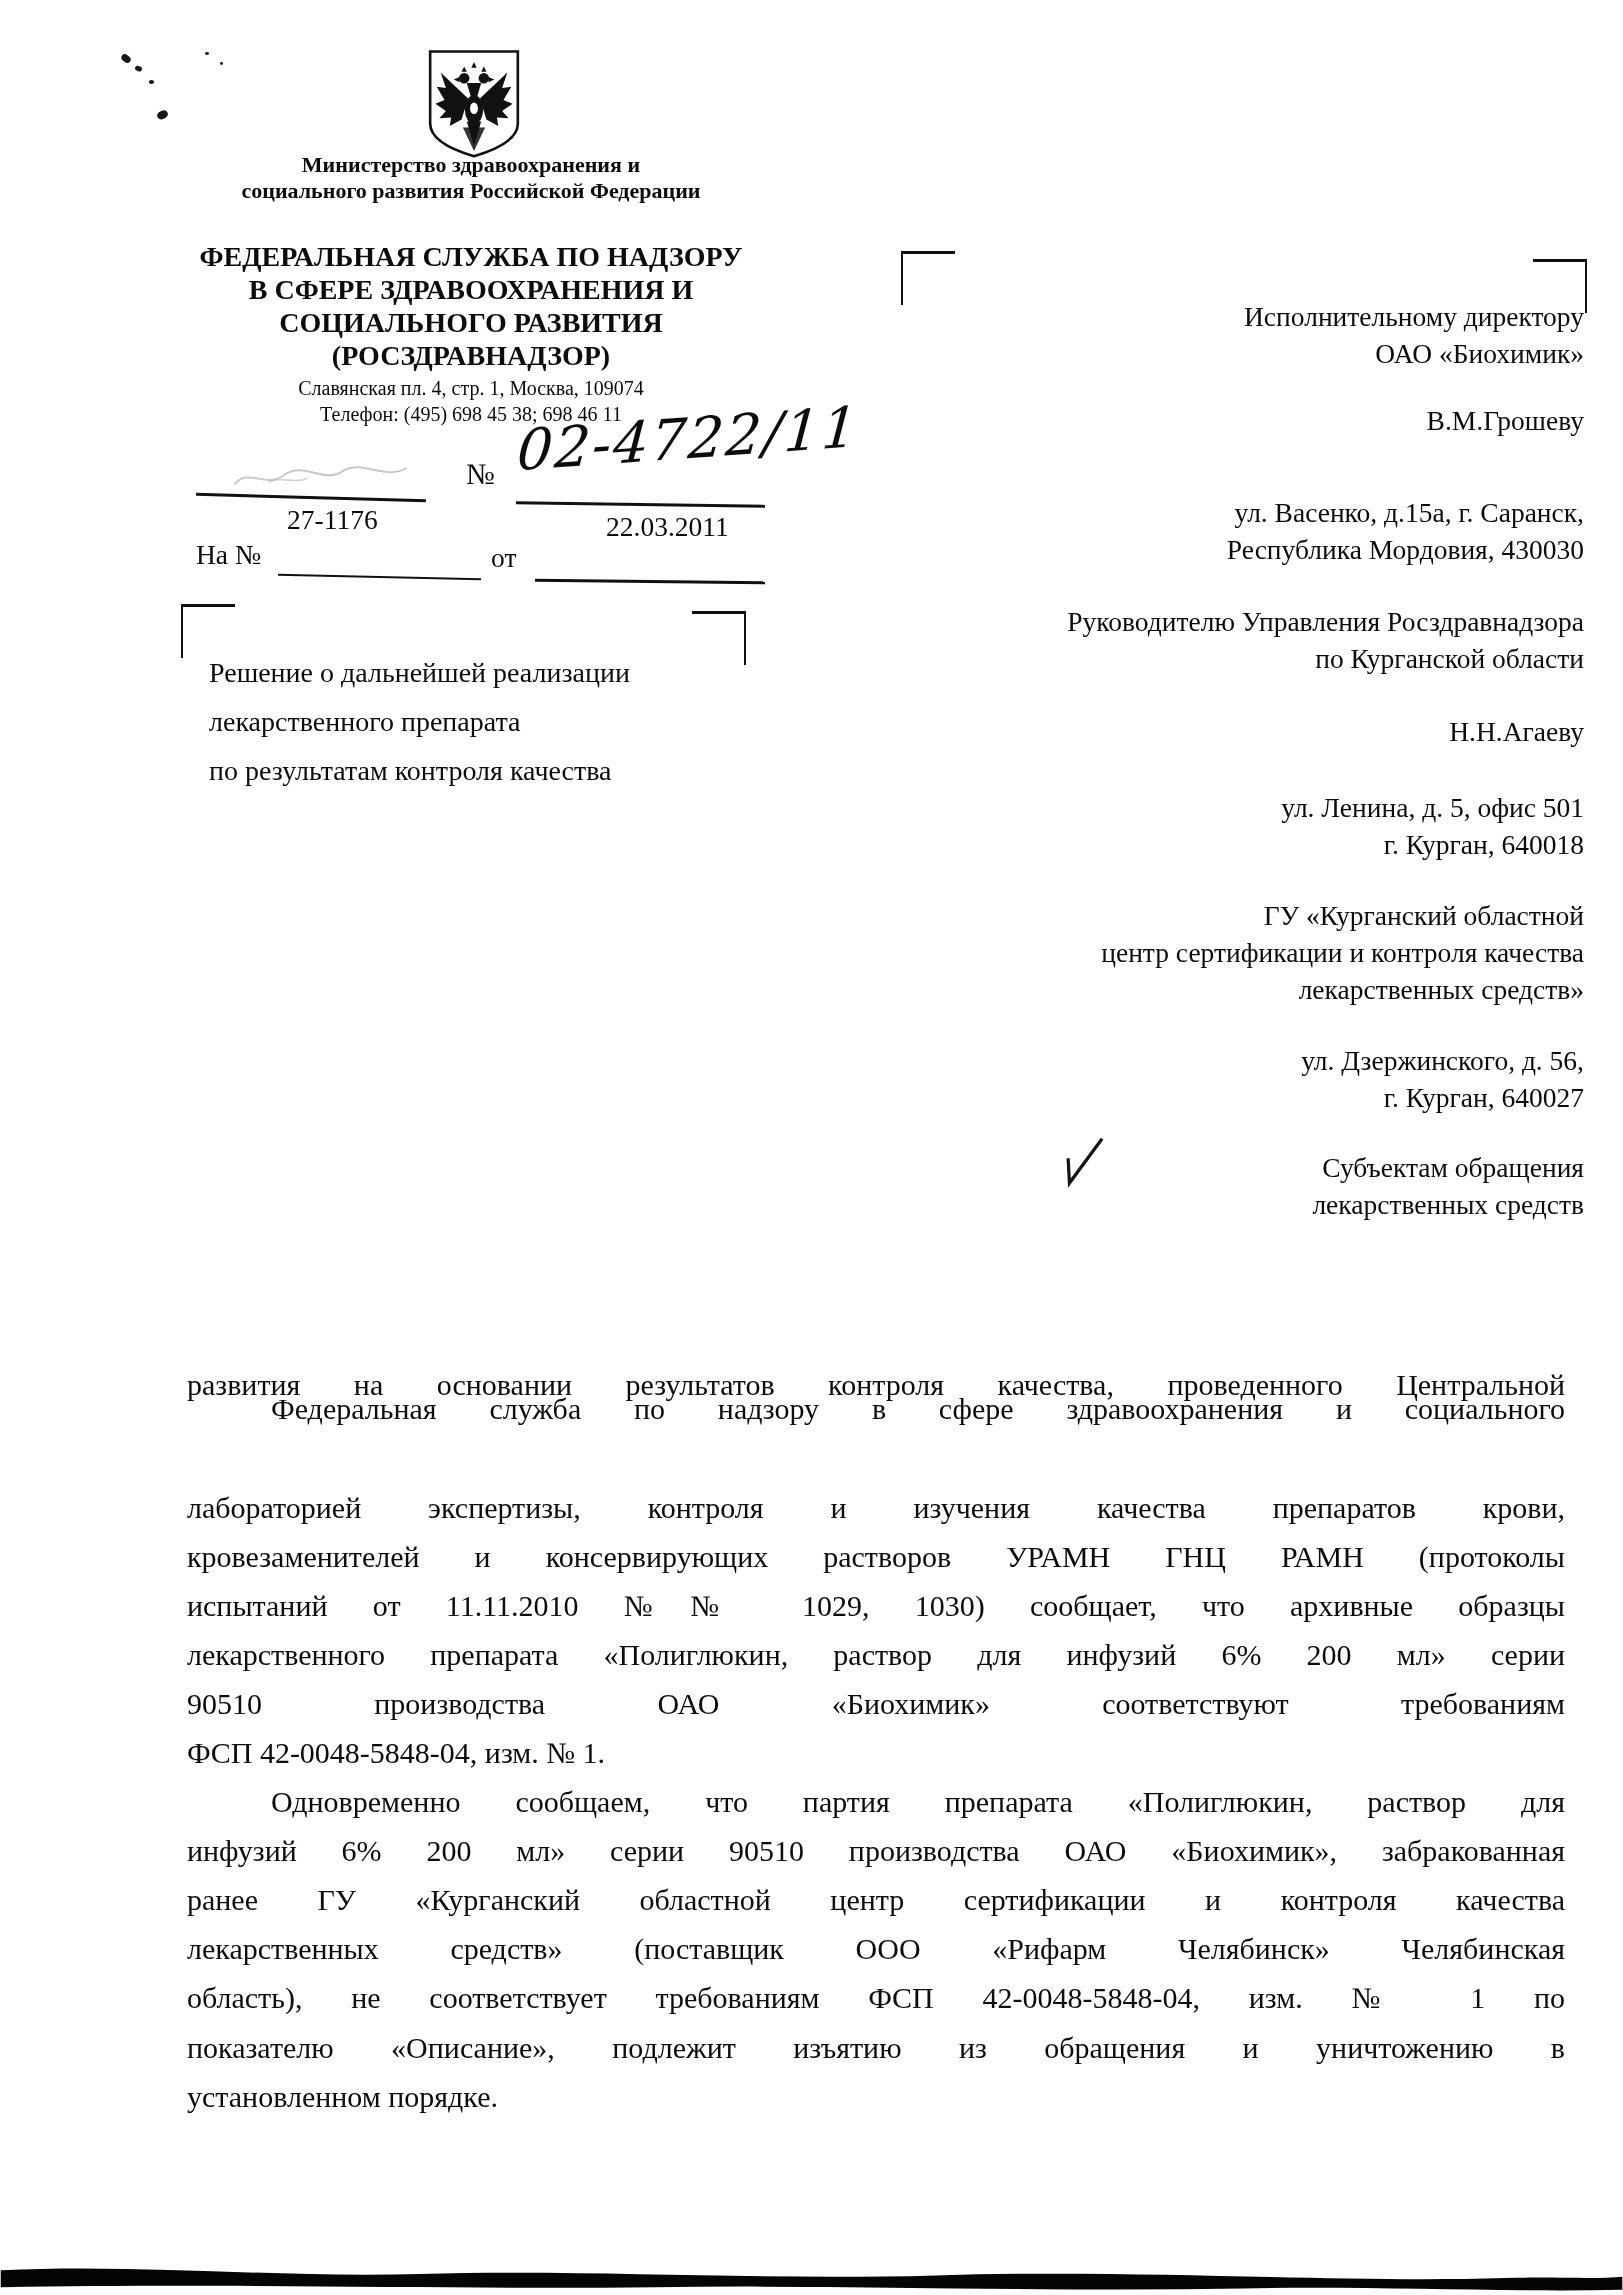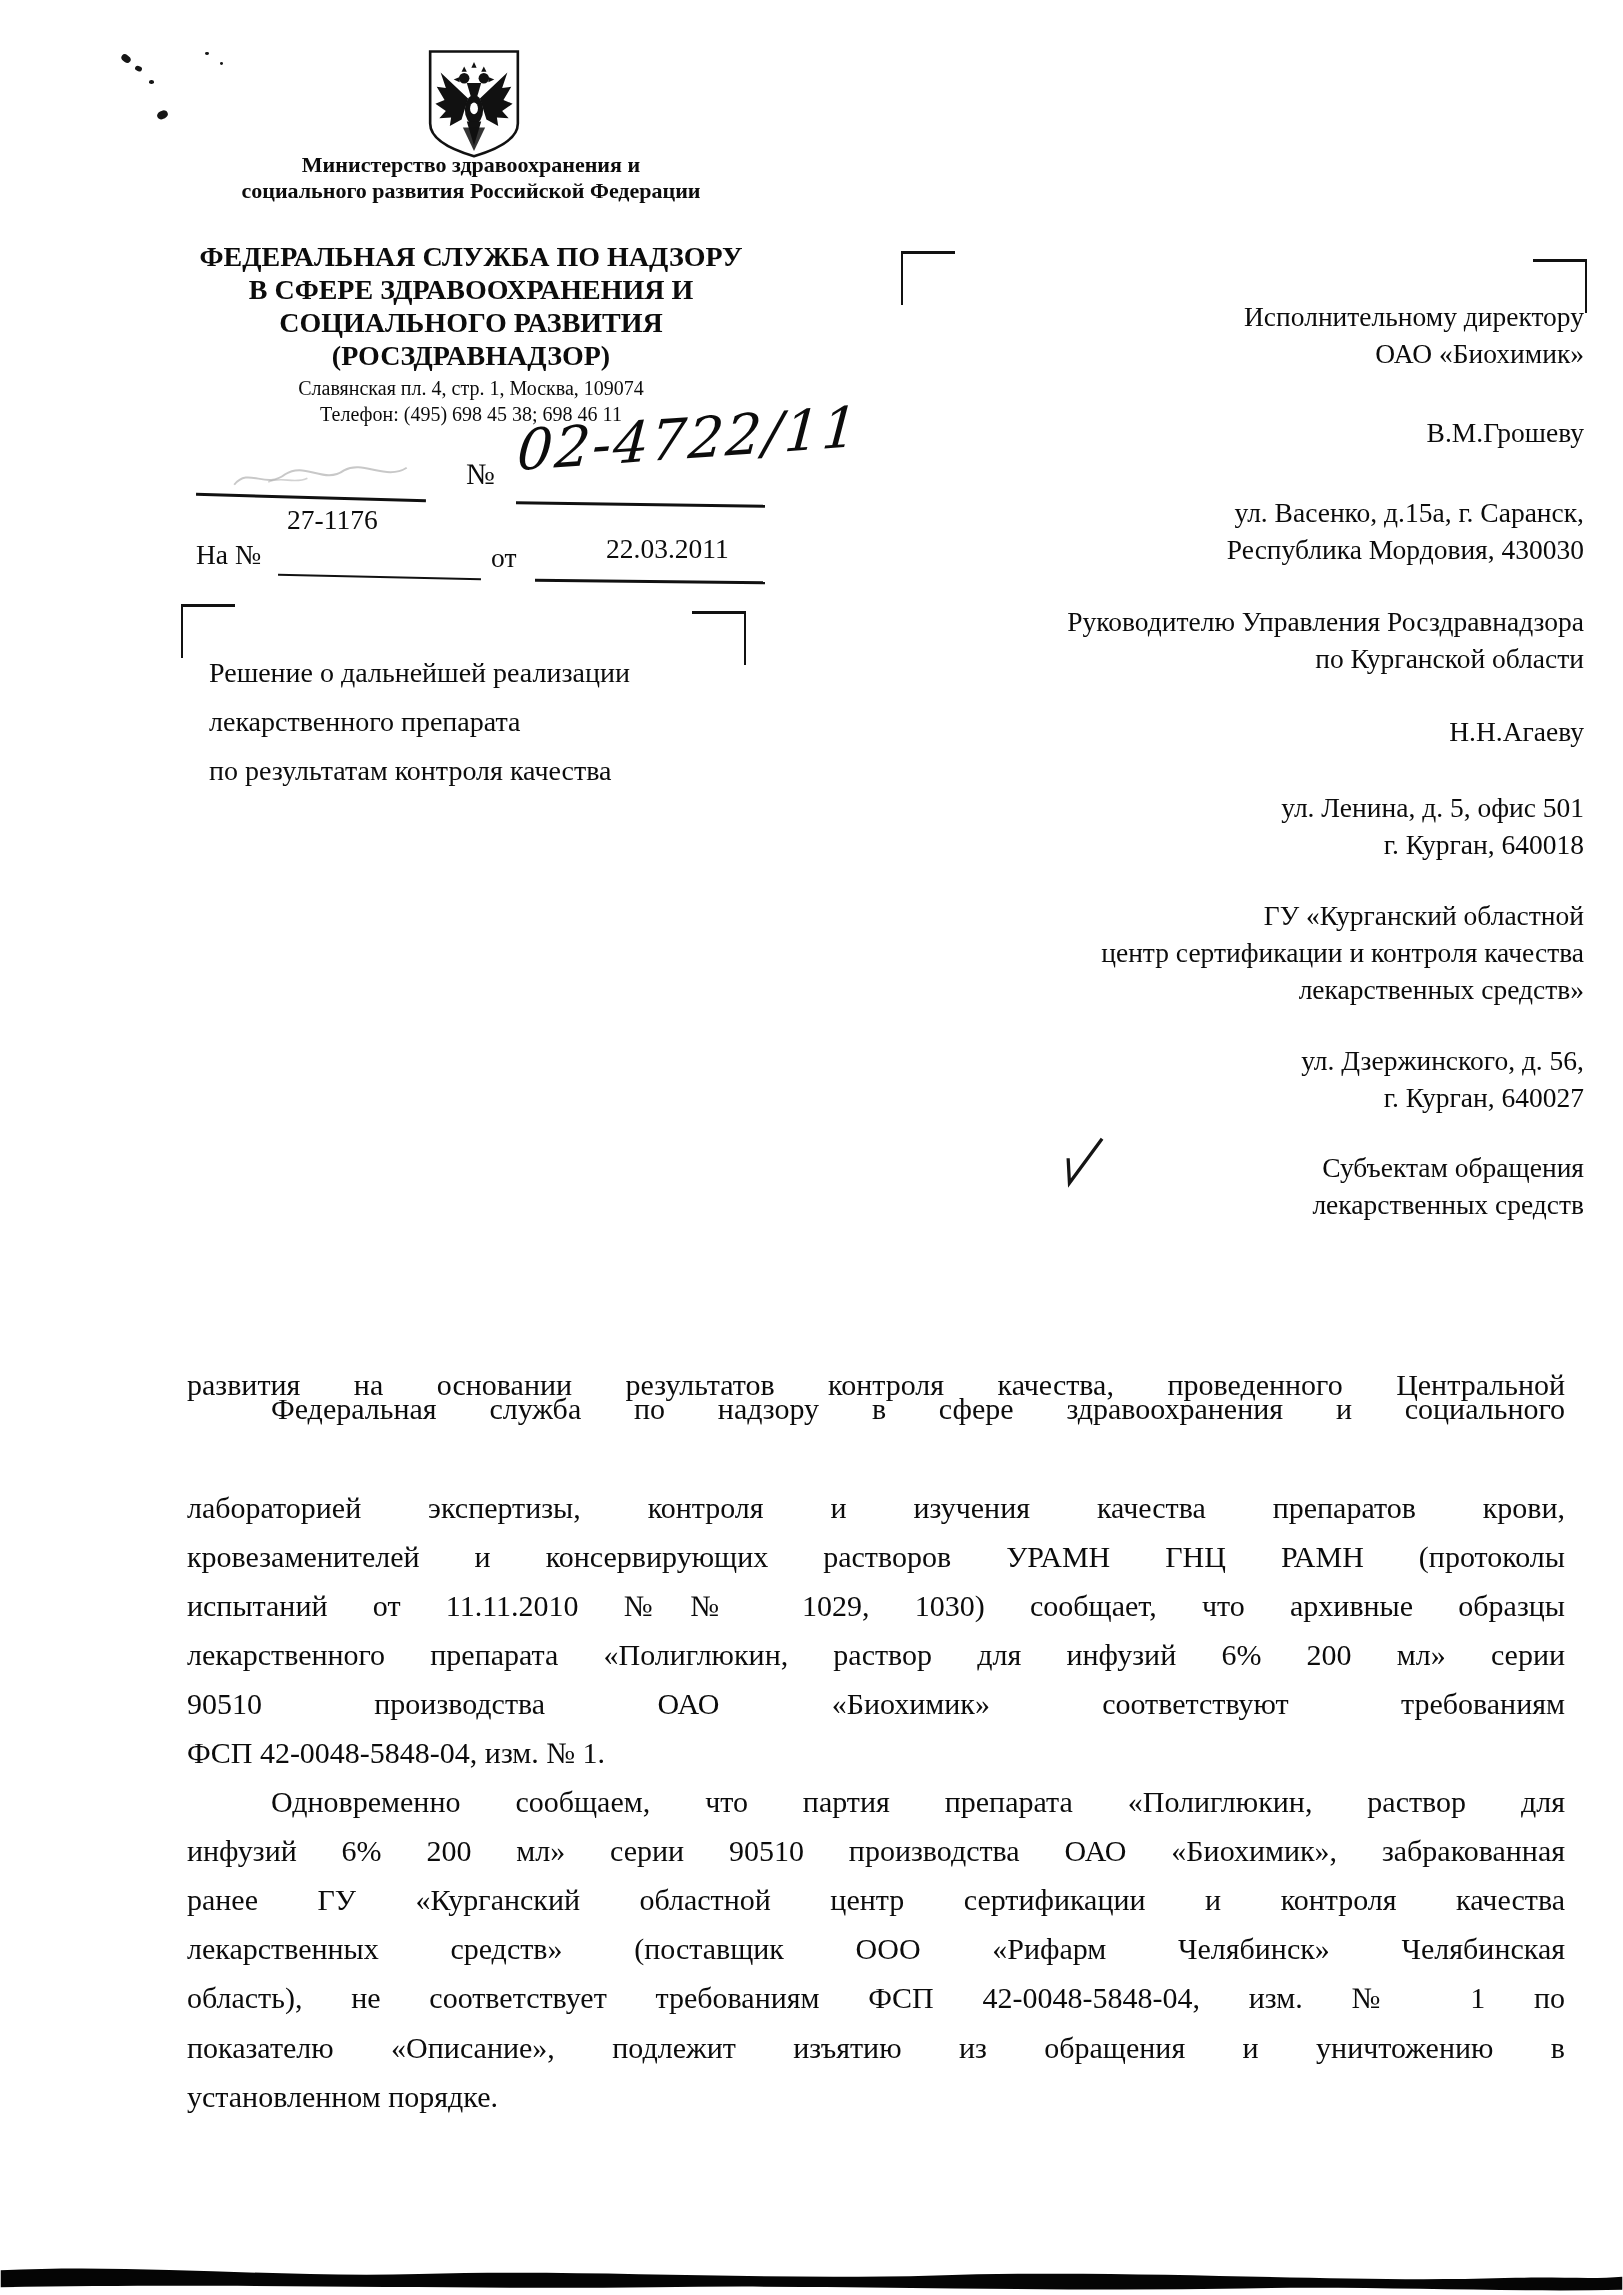--- a/index.html
+++ b/index.html
@@ -85,42 +85,42 @@
     <svg width="196" height="56" viewBox="0 0 300 85" xmlns="http://www.w3.org/2000/svg">
       <path d="M8,62 C30,34 56,70 86,46 C116,26 146,62 176,40 C206,24 240,56 272,36" fill="none" stroke="#9a9a9a" stroke-width="3" opacity="0.55"></path>
       <path d="M60,58 C80,48 100,62 120,52" fill="none" stroke="#a5a5a5" stroke-width="2.5" opacity="0.5"></path>
     </svg>
   </div>
   <div class="abs nosign">№</div>
   <div class="abs hand">02-4722/11</div>
   <div class="abs rule" style="left:196px;top:496px;width:230px;transform:rotate(1.6deg);"></div>
   <div class="abs rule" style="left:516px;top:503px;width:249px;transform:rotate(0.8deg);"></div>
   <div class="abs refnum" style="left:287px;top:504px;">27-1176</div>
-  <div class="abs refnum" style="left:606px;top:533px;">22.03.2011</div>
+  <div class="abs refnum" style="left:606px;top:511px;">22.03.2011</div>
   <div class="abs refnum" style="left:196px;top:539px;">На №</div>
   <div class="abs rule" style="left:278px;top:576px;width:203px;height:2px;transform:rotate(1.2deg);"></div>
   <div class="abs refnum" style="left:491px;top:542px;">от</div>
   <div class="abs rule" style="left:535px;top:580px;width:230px;transform:rotate(0.6deg);"></div>
 
   <div class="abs crn tl" style="left:181px;top:604px;"></div>
   <div class="abs crn tr" style="left:692px;top:611px;"></div>
   <div class="abs subject">
     <div>Решение о дальнейшей реализации</div>
     <div>лекарственного препарата</div>
     <div>по результатам контроля качества</div>
   </div>
 
   <div class="abs crn tl" style="left:901px;top:251px;"></div>
   <div class="abs crn tr" style="left:1533px;top:259px;"></div>
 
   <div class="abs rcpt" style="top:298px;">
     <div>Исполнительному директору</div>
     <div>ОАО «Биохимик»</div>
   </div>
-  <div class="abs rcpt" style="top:414px;">
+  <div class="abs rcpt" style="top:402px;">
     <div>В.М.Грошеву</div>
   </div>
   <div class="abs rcpt" style="top:494px;">
     <div>ул. Васенко, д.15а, г. Саранск,</div>
     <div>Республика Мордовия, 430030</div>
   </div>
   <div class="abs rcpt" style="top:603px;">
     <div>Руководителю Управления Росздравнадзора</div>
     <div>по Курганской области</div>
   </div>

